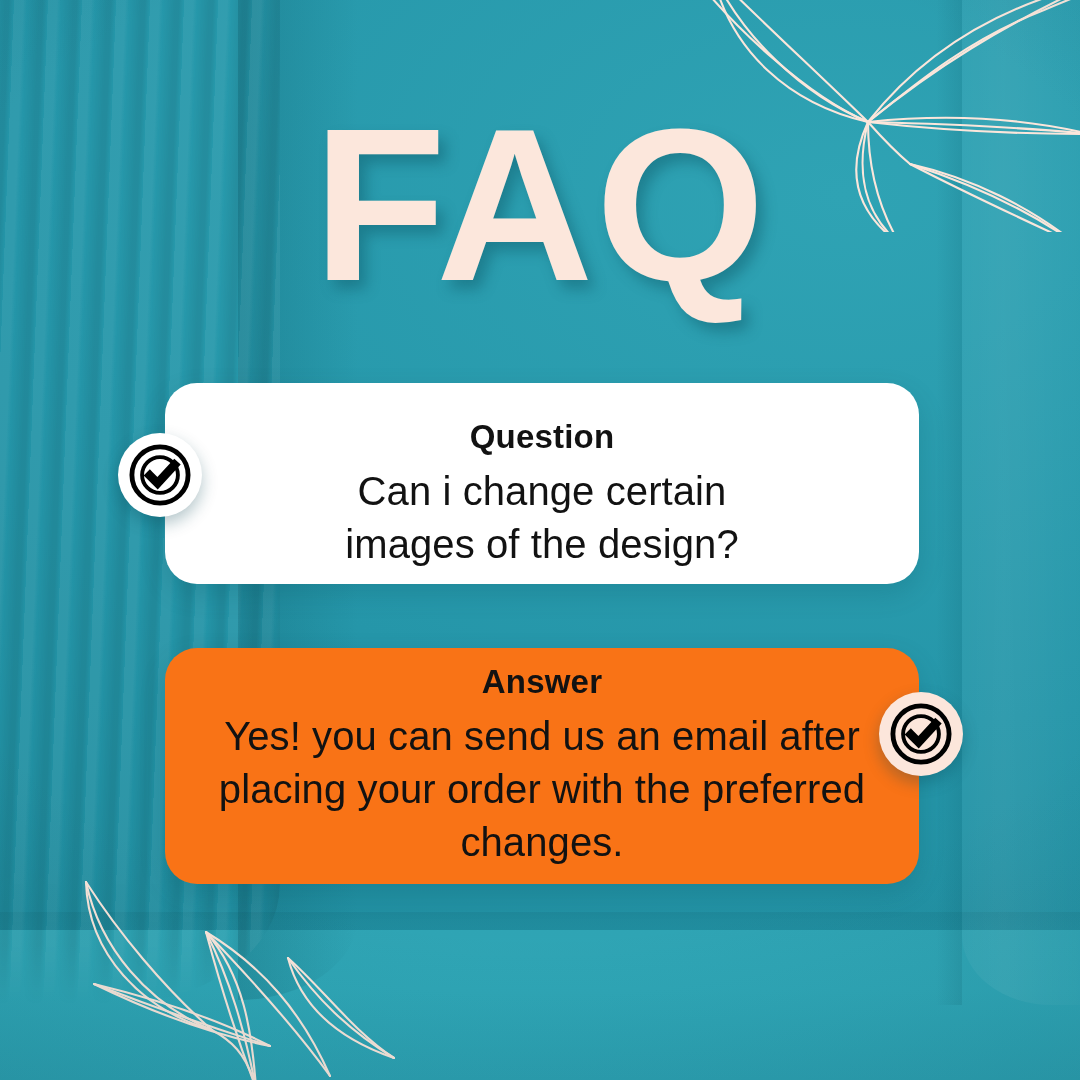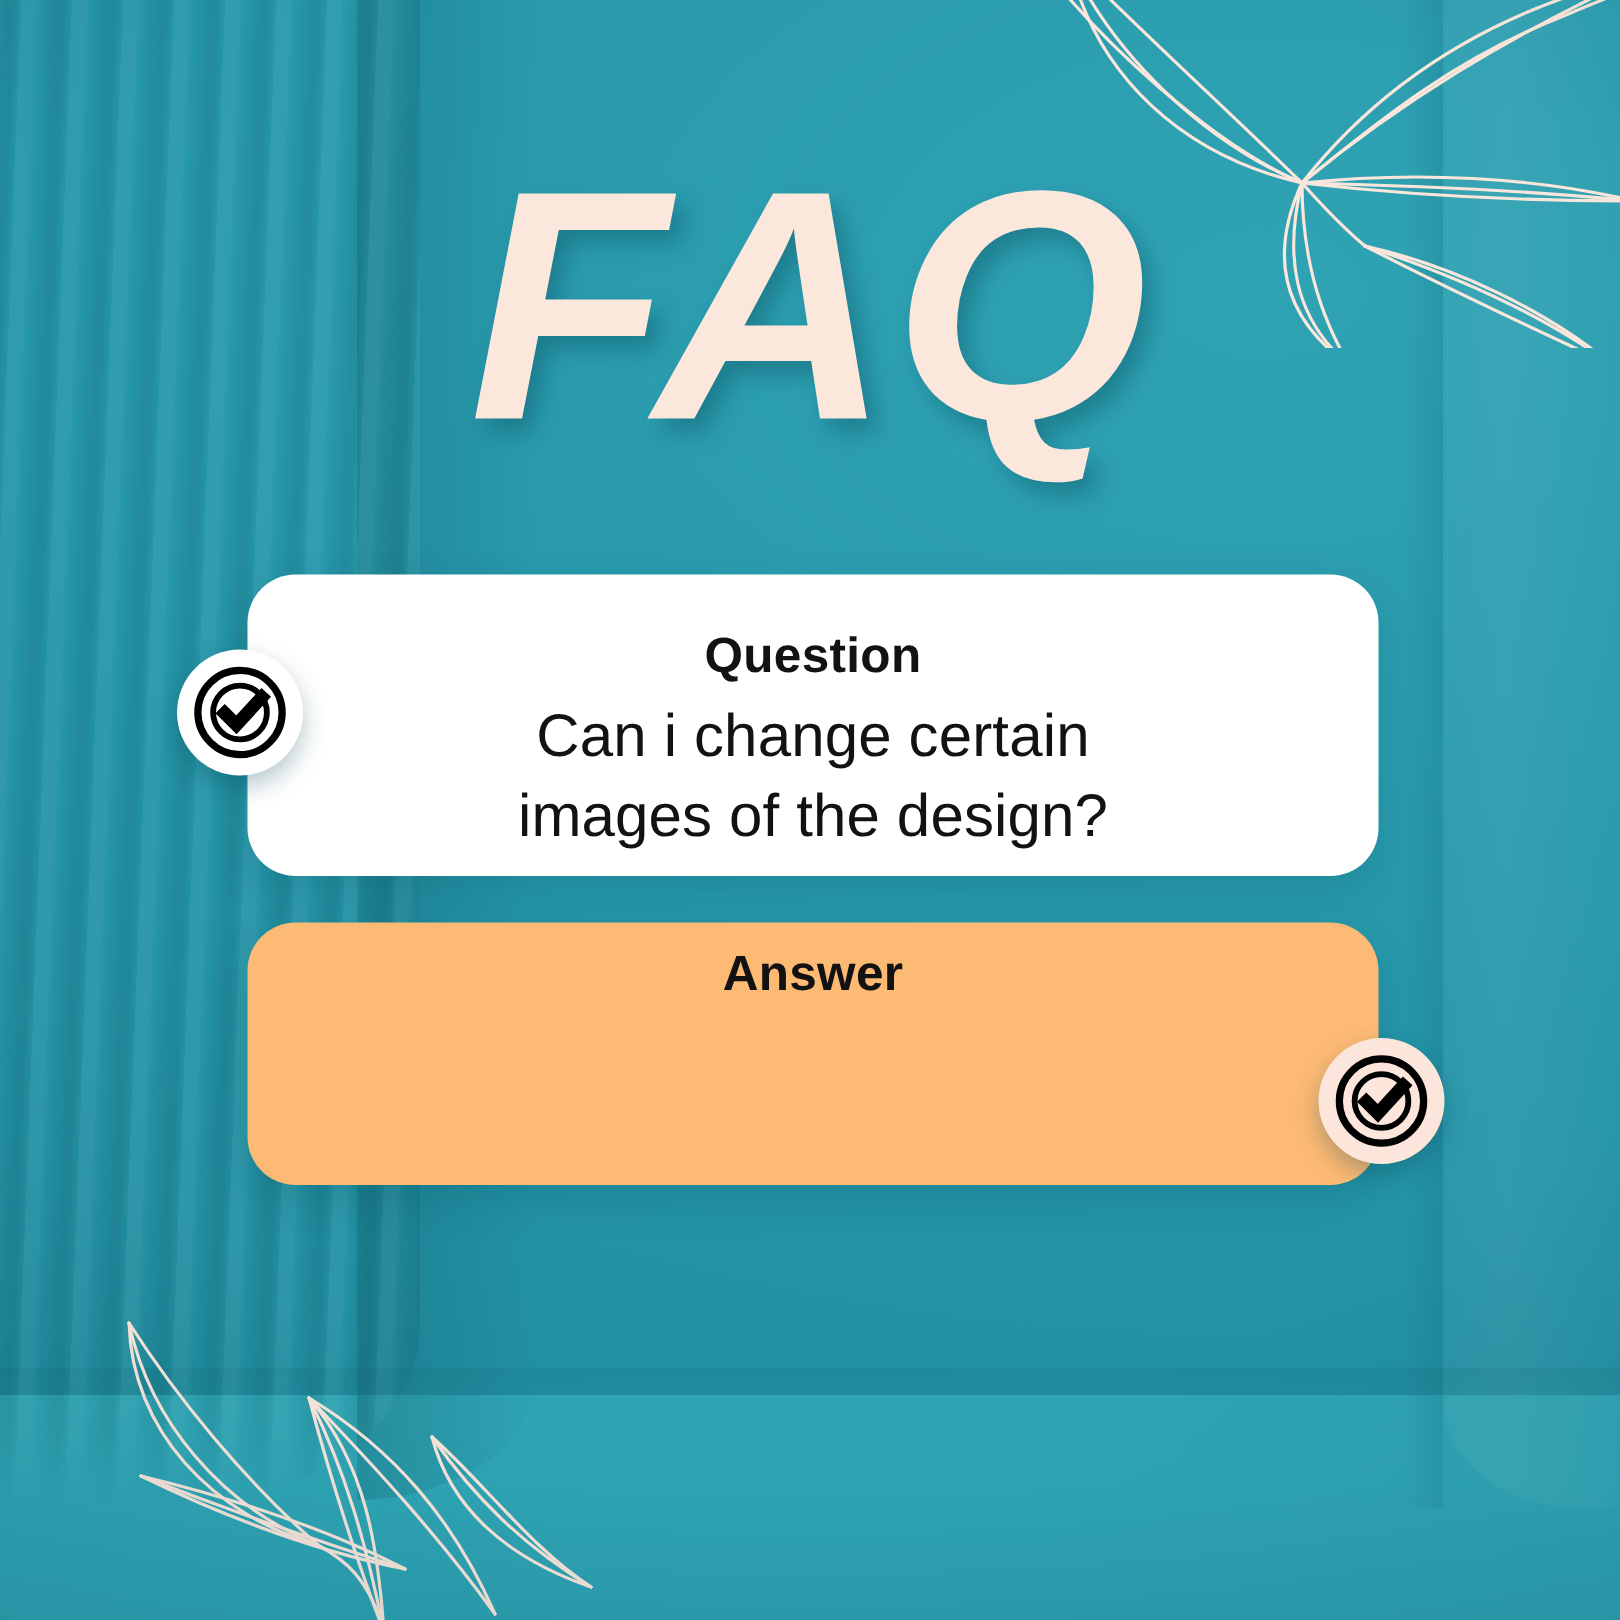--- a/index.html
+++ b/index.html
@@ -115,45 +115,44 @@
     top: 96px;
     text-align: center;
     font-family: "Liberation Sans", sans-serif;
     font-weight: 700;
     font-size: 218px;
     line-height: 1;
     letter-spacing: 2px;
     color: #fce7dc;
     text-shadow: 7px 9px 14px rgba(11,80,94,0.40);
     user-select: none;
-    font-style: italic;
   }
 
   
   .card {
     position: absolute;
     box-sizing: border-box;
     border-radius: 32px;
     box-shadow: 0 10px 26px rgba(8,70,84,0.18);
     text-align: center;
   }
   .card-question {
     left: 165px;
     top: 383px;
     width: 754px;
     height: 201px;
     background: #ffffff;
     padding: 34px 60px 0 60px;
   }
   .card-answer {
     left: 165px;
-    top: 615px;
+    top: 648px;
     width: 754px;
-    height: 175px;
-    background: #fdba74;
+    height: 236px;
+    background: #f97316;
     padding: 14px 44px 0 44px;
   }
   .card-heading {
     font-family: "Liberation Sans", sans-serif;
     font-weight: 700;
     font-size: 33px;
     line-height: 1.2;
     color: #121212;
     letter-spacing: 0.2px;
     margin: 0 0 8px 0;
@@ -275,20 +274,23 @@
       <svg viewBox="0 0 64 64" xmlns="http://www.w3.org/2000/svg">
         <circle cx="32" cy="32" r="29" fill="none" stroke="#000000" stroke-width="5"></circle>
         <circle cx="32" cy="32" r="18.5" fill="none" stroke="#000000" stroke-width="4"></circle>
         <path d="M21.5 32.5 L29.5 40.5 L47 21.5" fill="none" stroke="#000000" stroke-width="9" stroke-linecap="square" stroke-linejoin="miter"></path>
       </svg>
     </span>
   </div>
 
   <div class="card card-answer">
     <p class="card-heading">Answer</p>
+    <p class="card-body">Yes! you can send us an email after
+placing your order with the preferred
+changes.</p>
   </div>
 
   <div class="badge badge-answer">
     <span>
       <svg viewBox="0 0 64 64" xmlns="http://www.w3.org/2000/svg">
         <circle cx="32" cy="32" r="29" fill="none" stroke="#000000" stroke-width="5"></circle>
         <circle cx="32" cy="32" r="18.5" fill="none" stroke="#000000" stroke-width="4"></circle>
         <path d="M21.5 32.5 L29.5 40.5 L47 21.5" fill="none" stroke="#000000" stroke-width="9" stroke-linecap="square" stroke-linejoin="miter"></path>
       </svg>
     </span>

